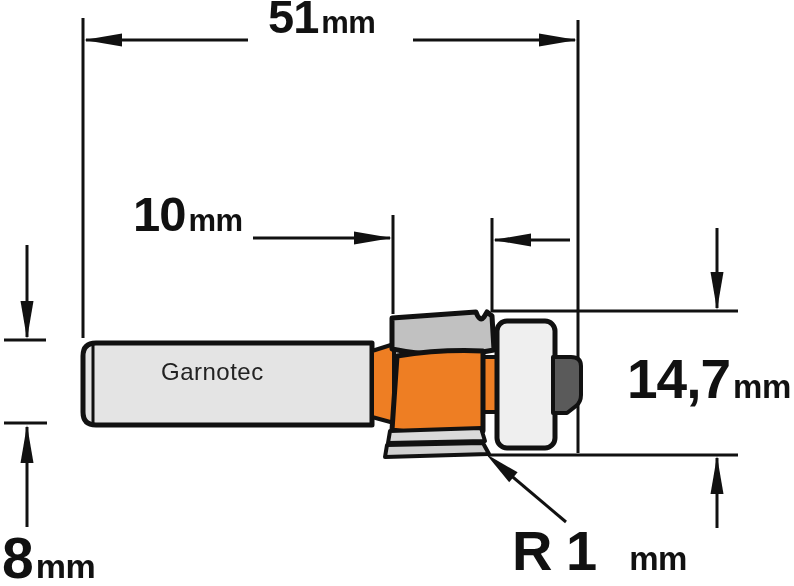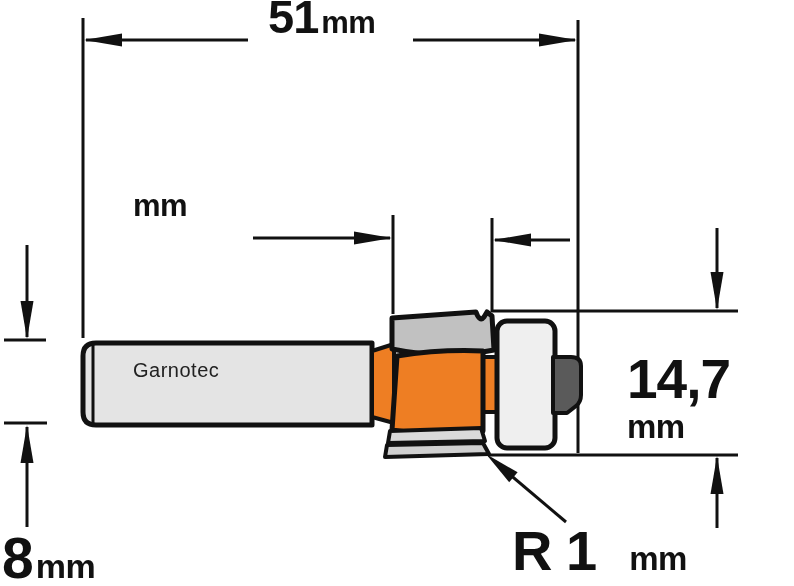--- a/index.html
+++ b/index.html
@@ -21,22 +21,22 @@
     font-weight:bold;color:#111;white-space:nowrap;line-height:1;
     letter-spacing:-1px;
   }
   .dim-label .unit{letter-spacing:-0.5px;}
   .lbl-51  .val{font-size:47px;} .lbl-51  .unit{font-size:31px;}
   .lbl-10  .val{font-size:49px;} .lbl-10  .unit{font-size:31px;}
   .lbl-147 .val{font-size:55px;} .lbl-147 .unit{font-size:33px;}
   .lbl-8   .val{font-size:57px;} .lbl-8   .unit{font-size:34px;}
   .lbl-r1  .val{font-size:56px;} .lbl-r1  .unit{font-size:33px;}
   .brand{
-    position:absolute;font-size:20px;font-weight:400;color:#222;
-    letter-spacing:0.5px;white-space:nowrap;line-height:1;
+    position:absolute;font-size:24px;font-weight:400;color:#222;
+    letter-spacing:0.5px;white-space:nowrap;line-height:1;margin-left:28px;
   }
 </style>
 </head>
 <body>
 
 <div class="canvas">
 
   <svg width="794" height="586" viewBox="0 0 794 586">
 
     <g>
@@ -94,24 +94,25 @@
       <polygon class="arrow" points="486,454 517.6,472.3 509.2,482.3"></polygon>
     </g>
   </svg>
 
   <div class="dim-label lbl-51" style="left:268px;top:-7px;">
     <span class="val">51</span>
       <span class="unit">mm</span>
   </div>
 
   <div class="dim-label lbl-10" style="left:133px;top:190px;">
+    <span class="val">10</span>
       <span class="unit">mm</span>
   </div>
 
-  <div class="dim-label lbl-147" style="left:627px;top:352px;flex-direction:column;">
+  <div class="dim-label lbl-147" style="left:627px;top:352px;">
     <span class="val">14,7</span>
       <span class="unit">mm</span>
   </div>
 
   <div class="dim-label lbl-8" style="left:2px;top:530px;">
     <span class="val">8</span>
       <span class="unit">mm</span>
   </div>
 
   <div class="dim-label lbl-r1" style="left:512px;top:523px;gap:33px;">

